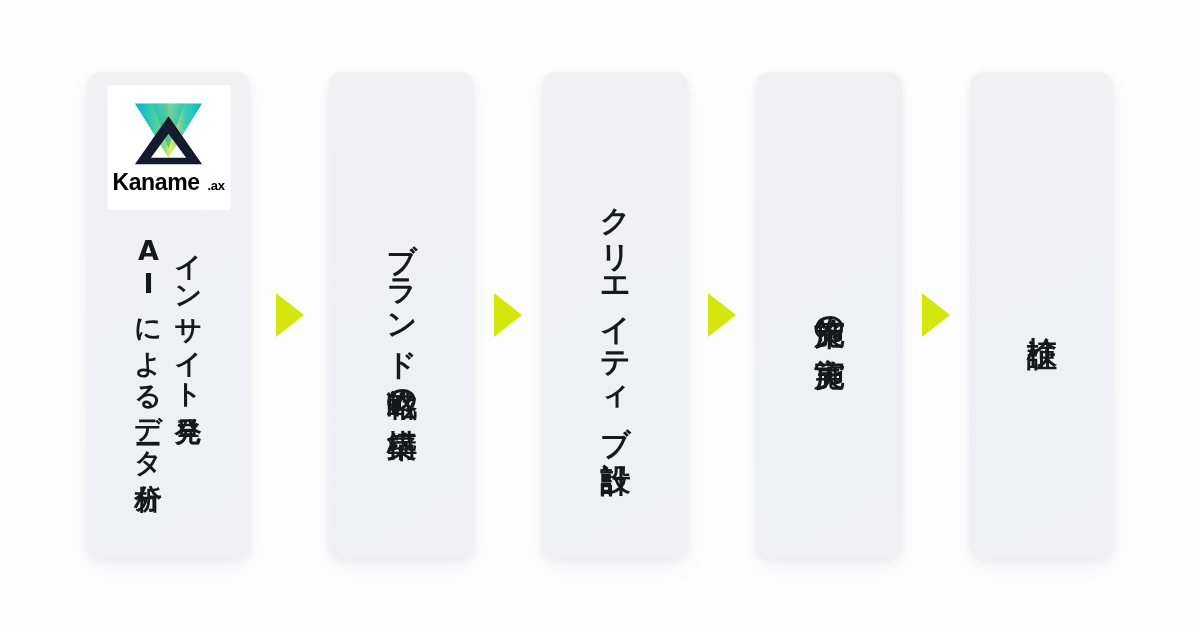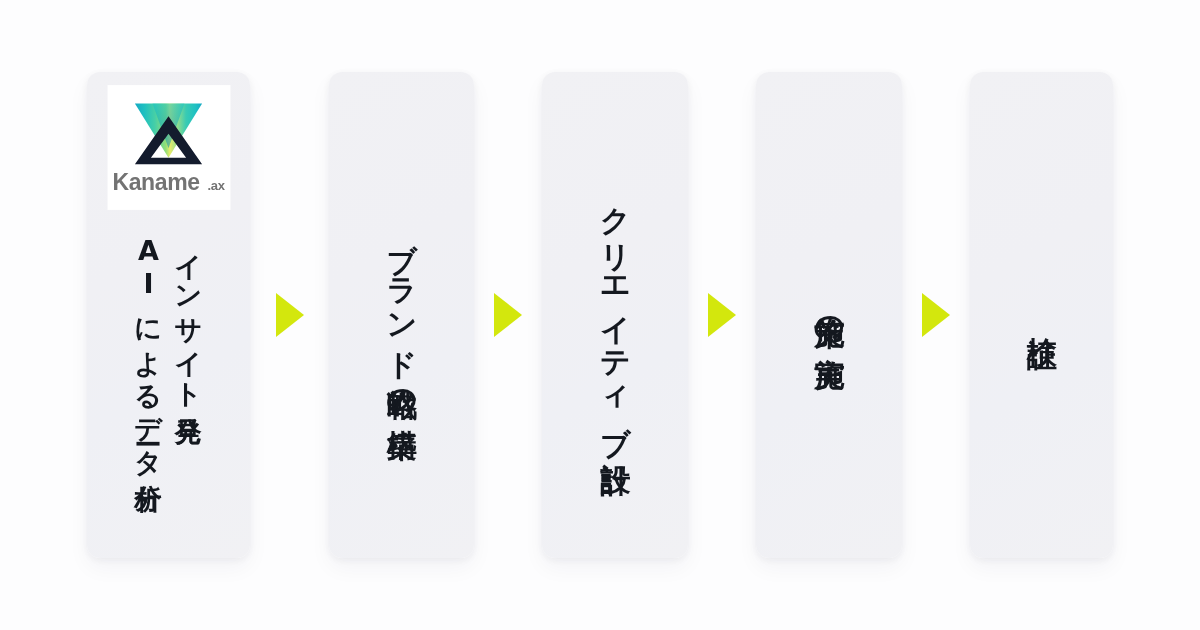--- a/index.html
+++ b/index.html
@@ -85,21 +85,21 @@
   }
   .logo-mark {
     margin-top: 11px;
     width: 80px;
     height: 72px;
   }
   .logo-word {
     margin-top: 2px;
     display: flex;
     align-items: baseline;
-    color: #737373;
+    color: #000000;
     letter-spacing: -0.4px;
   }
   .logo-word .main {
     font-size: 23px;
     font-weight: 700;
     line-height: 1;
   }
   .logo-word .suffix {
     font-size: 13px;
     font-weight: 700;

